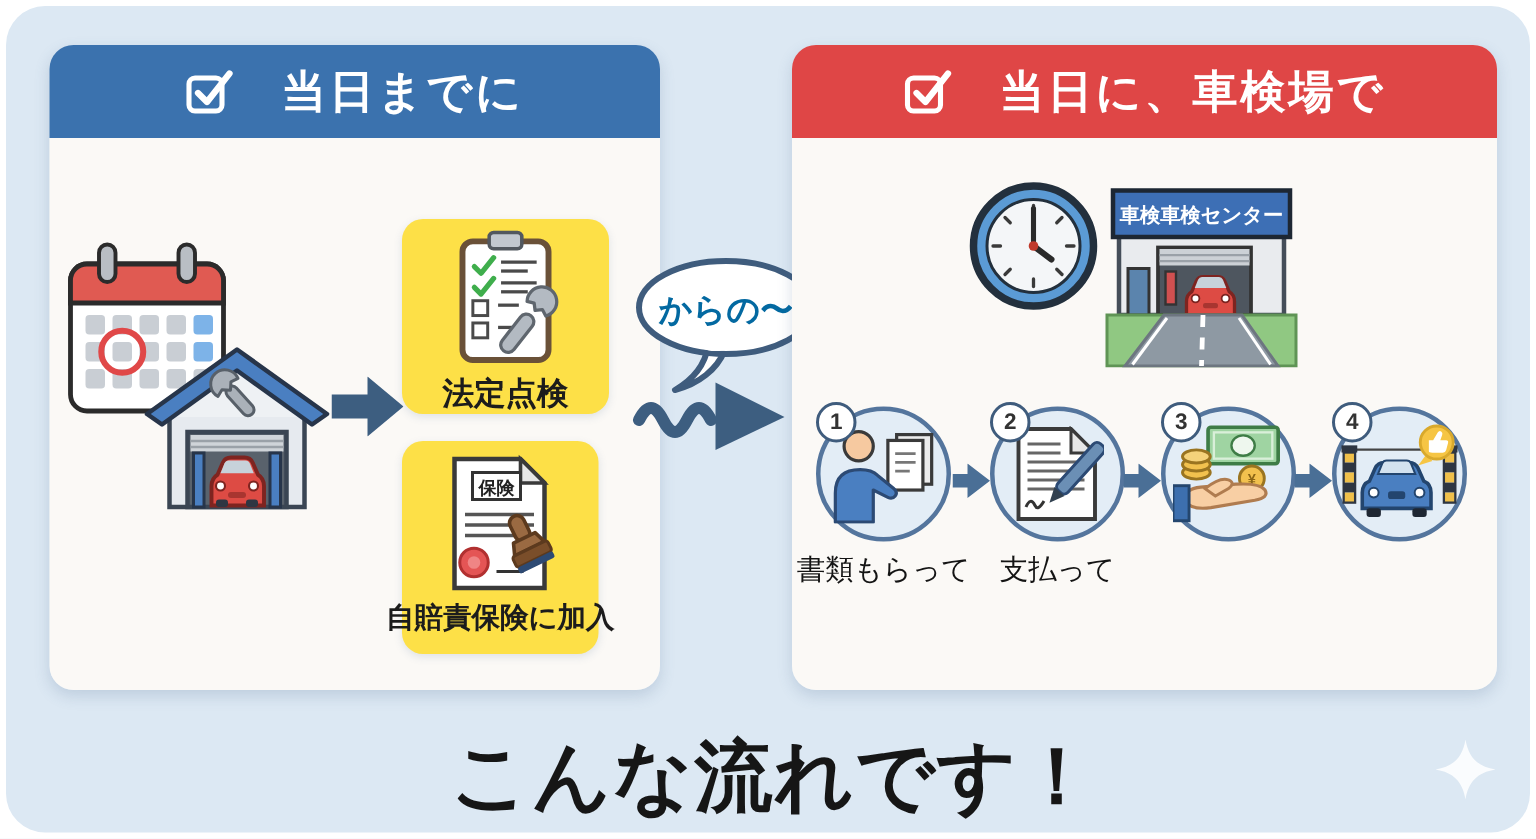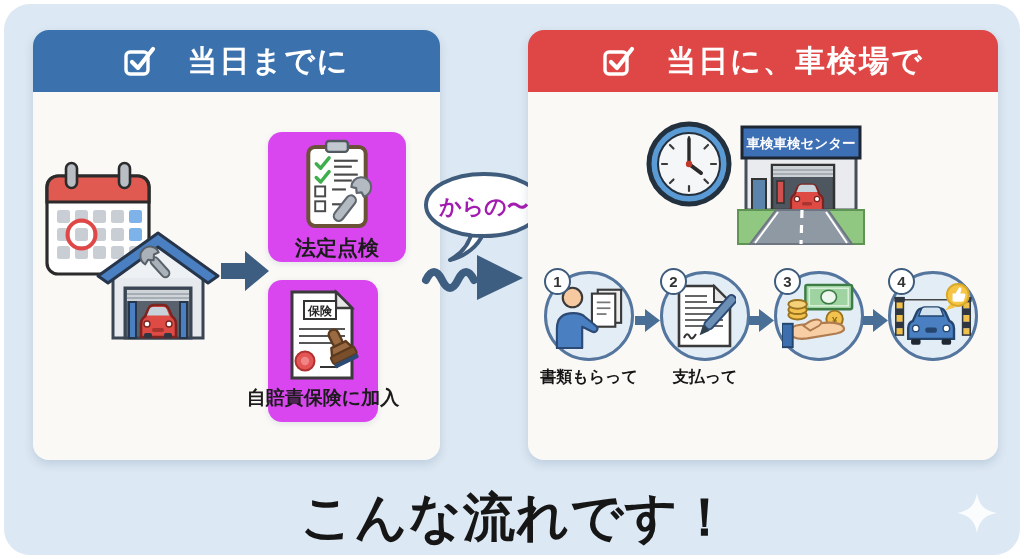--- a/index.html
+++ b/index.html
@@ -12,35 +12,35 @@
   .panel.left{left:33px;width:407px;}
   .panel.right{left:528px;width:470px;}
   .panel-header{height:62px;border-radius:16px 16px 0 0;display:flex;align-items:center;justify-content:center;
                 gap:30px;color:#fff;font-weight:bold;letter-spacing:2px;}
   .panel-header.blue{background:#3b72ae;font-size:30px;}
   .panel-header.red{background:#df4646;font-size:30px;}
   .panel-body{height:368px;background:#fbf9f6;border-radius:0 0 16px 16px;}
 
   .abs{position:absolute;}
 
-  .flowbox{position:absolute;background:#d946ef;border-radius:14px;display:flex;flex-direction:column;
-           align-items:center;justify-content:flex-start;box-shadow:0 2px 6px rgba(70,100,140,.15);}
+  .flowbox{position:absolute;background:#fde047;border-radius:14px;display:flex;flex-direction:column;
+           align-items:center;justify-content:flex-start;box-shadow:0 2px 6px rgba(70,100,140,.15);margin-top:14px;}
   .flowbox .box-label{font-weight:800;color:#1c1c1c;white-space:nowrap;}
 
-  .bubble-label{position:absolute;text-align:center;font-size:22px;font-weight:800;color:#a21caf;}
+  .bubble-label{position:absolute;text-align:center;font-size:22px;font-weight:800;color:#0369a1;}
 
   .step{position:absolute;width:110px;top:271px;}
   .step .circle{position:relative;width:90px;height:90px;margin:0 auto;border-radius:50%;
                 background:#e3edf6;border:3px solid #54759d;box-sizing:border-box;
                 display:flex;align-items:center;justify-content:center;}
   .step .badge{position:absolute;left:10px;top:-3px;width:27px;height:27px;border-radius:50%;
                background:#fff;border:2.5px solid #3f5c7d;box-sizing:border-box;
                display:flex;align-items:center;justify-content:center;
                font-size:15px;font-weight:bold;color:#333;z-index:2;}
-  .step .step-label{margin-top:6px;text-align:center;font-size:16px;font-weight:700;color:#141414;
+  .step .step-label{margin-top:6px;text-align:center;font-size:19px;font-weight:400;color:#141414;
                     white-space:nowrap;display:flex;align-items:center;justify-content:center;gap:2px;}
 
   .footer-title{position:absolute;left:4px;top:483px;width:100%;text-align:center;
                 font-size:52px;font-weight:900;color:#161616;letter-spacing:1px;}
 </style>
 </head>
 <body>
 
 <div class="canvas">
   <div class="bg"></div>
@@ -127,21 +127,21 @@
       <rect x="19" y="63" width="10" height="10" fill="#fff" stroke="#4a4a4a" stroke-width="2"></rect>
       <line x1="36" y1="66" x2="46" y2="66" stroke="#4a4a4a" stroke-width="2.2"></line>
       <g transform="rotate(38 52 66)">
         <rect x="47" y="56" width="10" height="30" rx="5" fill="#b3bac2" stroke="#5f666e" stroke-width="2.2"></rect>
         <path d="M44 50 a10 10 0 1 1 16 0 l-4.5 -2 l-3.5 3.5 l-3.5 -3.5 z" fill="#b3bac2" stroke="#5f666e" stroke-width="2.2" stroke-linejoin="round"></path>
       </g>
     </svg>
     <div class="box-label" style="font-size:21px;margin-top:4px;">法定点検</div>
   </div>
 
-  <div class="flowbox" style="left:268px;top:280px;width:110px;height:142px;">
+  <div class="flowbox" style="left:268px;top:280px;width:131px;height:142px;">
     <svg style="margin-top:8px;" width="82" height="94" viewBox="0 0 82 94">
       <path d="M10 4 H54 L70 20 V90 H10 Z" fill="#fff" stroke="#3a3a3a" stroke-width="3"></path>
       <path d="M54 4 L70 20 H54 Z" fill="#e6e6e6" stroke="#3a3a3a" stroke-width="2.4"></path>
       <rect x="22" y="13" width="32" height="18" fill="#fff" stroke="#333" stroke-width="2"></rect>
       <text x="38" y="27" text-anchor="middle" font-size="12" font-weight="bold" fill="#222">保険</text>
       <line x1="17" y1="41" x2="63" y2="41" stroke="#555" stroke-width="2.2"></line>
       <line x1="17" y1="48" x2="63" y2="48" stroke="#555" stroke-width="2.2"></line>
       <line x1="17" y1="55" x2="55" y2="55" stroke="#555" stroke-width="2.2"></line>
       <circle cx="23" cy="73" r="9.5" fill="#e45555" stroke="#b13030" stroke-width="2"></circle>
       <circle cx="23" cy="73" r="4.2" fill="#ef8585"></circle>

